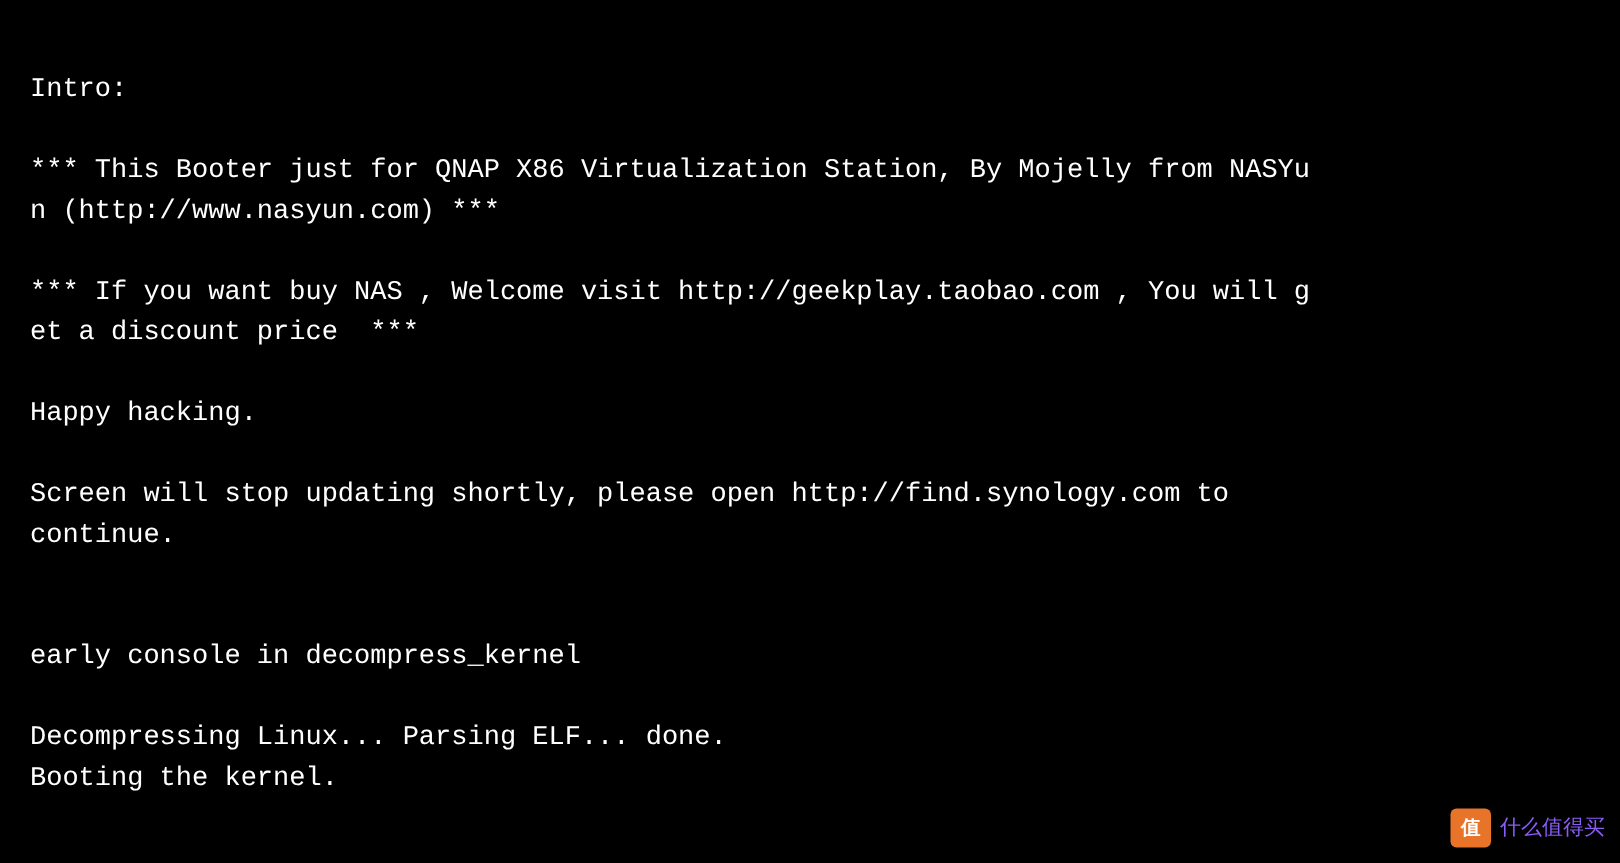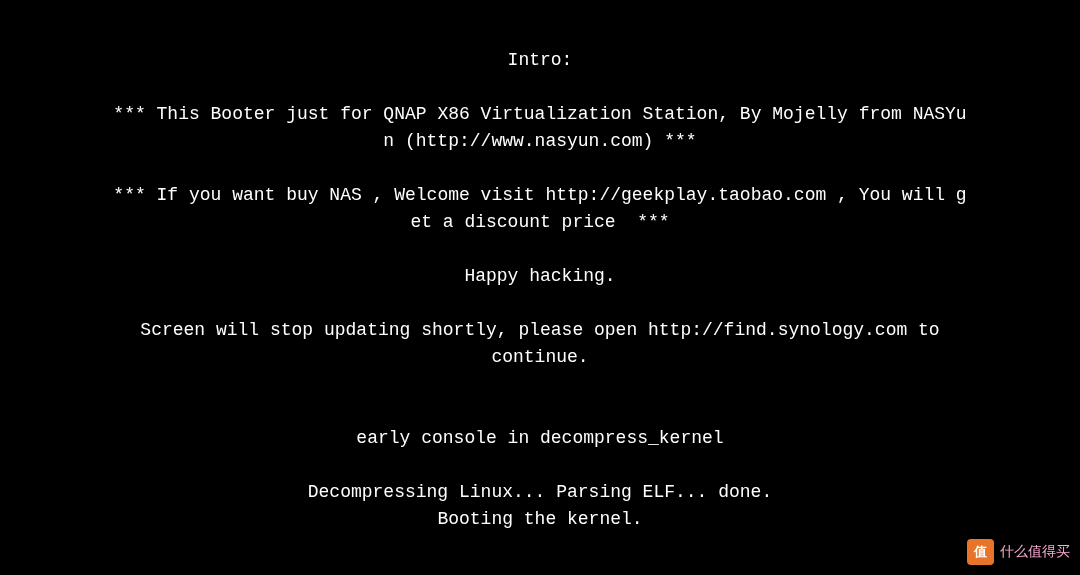--- a/index.html
+++ b/index.html
@@ -22,21 +22,20 @@
     .terminal {
       padding: 20px 20px;
       line-height: 1.5;
       white-space: pre-wrap;
       word-break: break-all;
     }
 
     .terminal-line {
       display: block;
       margin-bottom: 0;
-      text-align: center;
     }
 
     .blank-line {
       display: block;
       height: 1.5em;
     }
 
     .watermark {
       position: absolute;
       bottom: 10px;
@@ -53,21 +52,21 @@
       background-color: #e8742a;
       color: white;
       font-size: 13px;
       font-weight: bold;
       padding: 4px 7px;
       border-radius: 4px;
       font-family: sans-serif;
     }
 
     .watermark-text {
-      color: #f9a8d4;
+      color: #8b5cf6;
       font-size: 14px;
       font-family: sans-serif;
     }
   </style>
 </head>
 <body>
 
 <div class="terminal">
 <span class="terminal-line">Intro:</span><span class="blank-line">&nbsp;</span><span class="terminal-line">*** This Booter just for QNAP X86 Virtualization Station, By Mojelly from NASYu</span><span class="terminal-line">n (http://www.nasyun.com) ***</span><span class="blank-line">&nbsp;</span><span class="terminal-line">*** If you want buy NAS , Welcome visit http://geekplay.taobao.com , You will g</span><span class="terminal-line">et a discount price  ***</span><span class="blank-line">&nbsp;</span><span class="terminal-line">Happy hacking.</span><span class="blank-line">&nbsp;</span><span class="terminal-line">Screen will stop updating shortly, please open http://find.synology.com to</span><span class="terminal-line">continue.</span><span class="blank-line">&nbsp;</span><span class="blank-line">&nbsp;</span><span class="terminal-line">early console in decompress_kernel</span><span class="blank-line">&nbsp;</span><span class="terminal-line">Decompressing Linux... Parsing ELF... done.</span><span class="terminal-line">Booting the kernel.</span></div>
 

